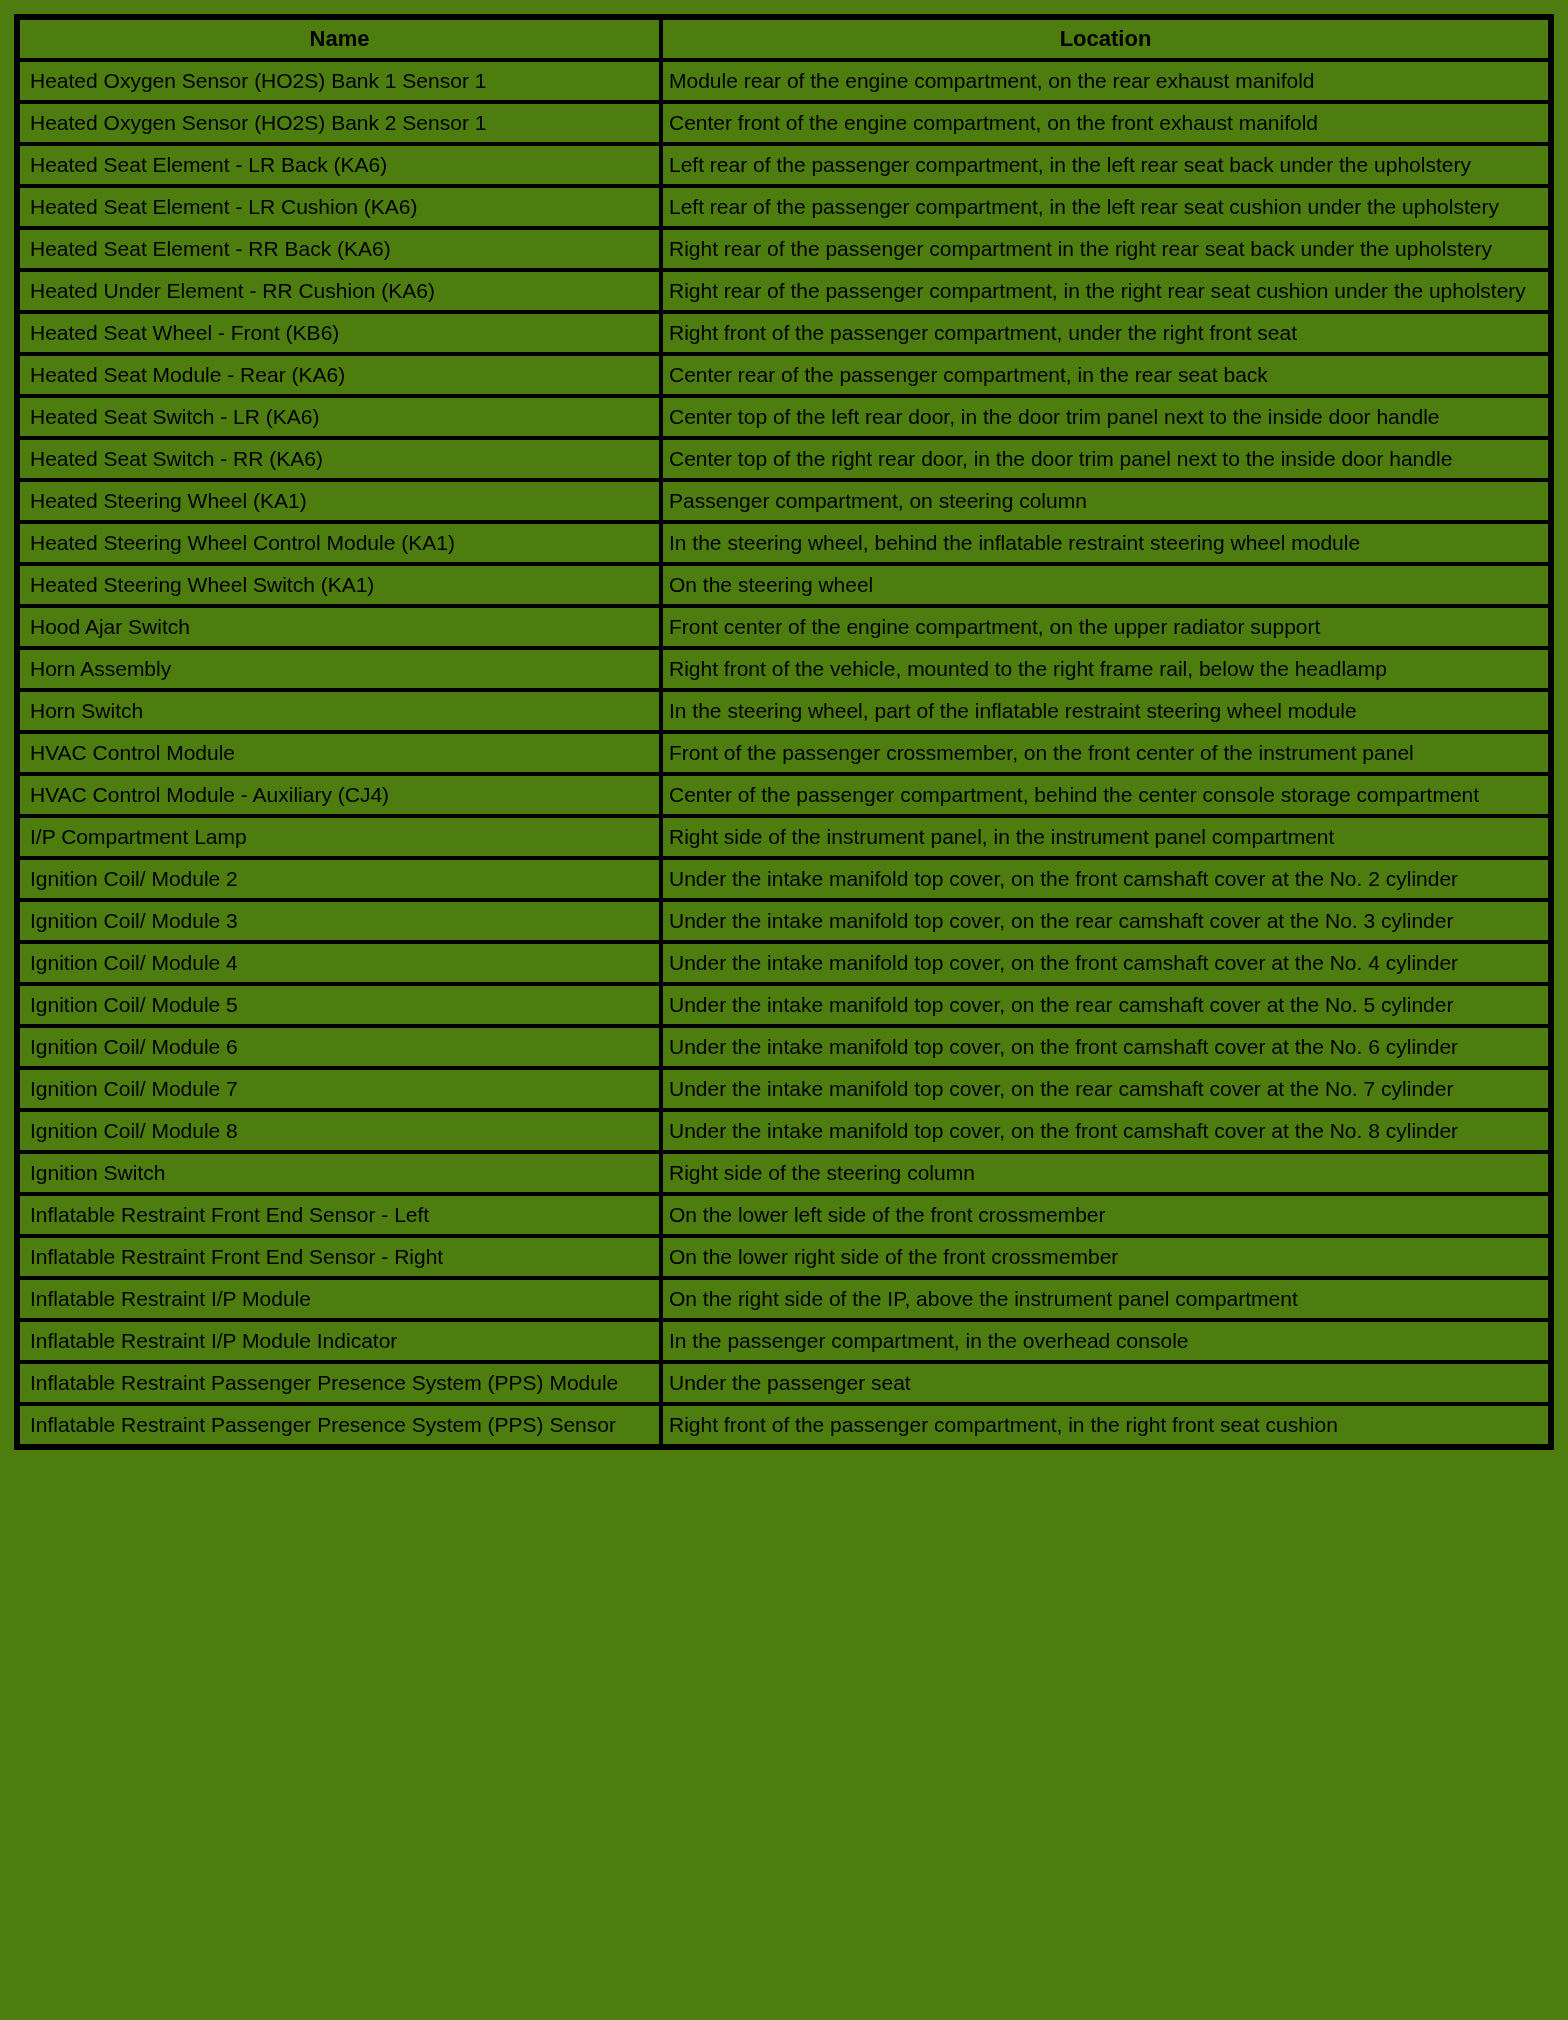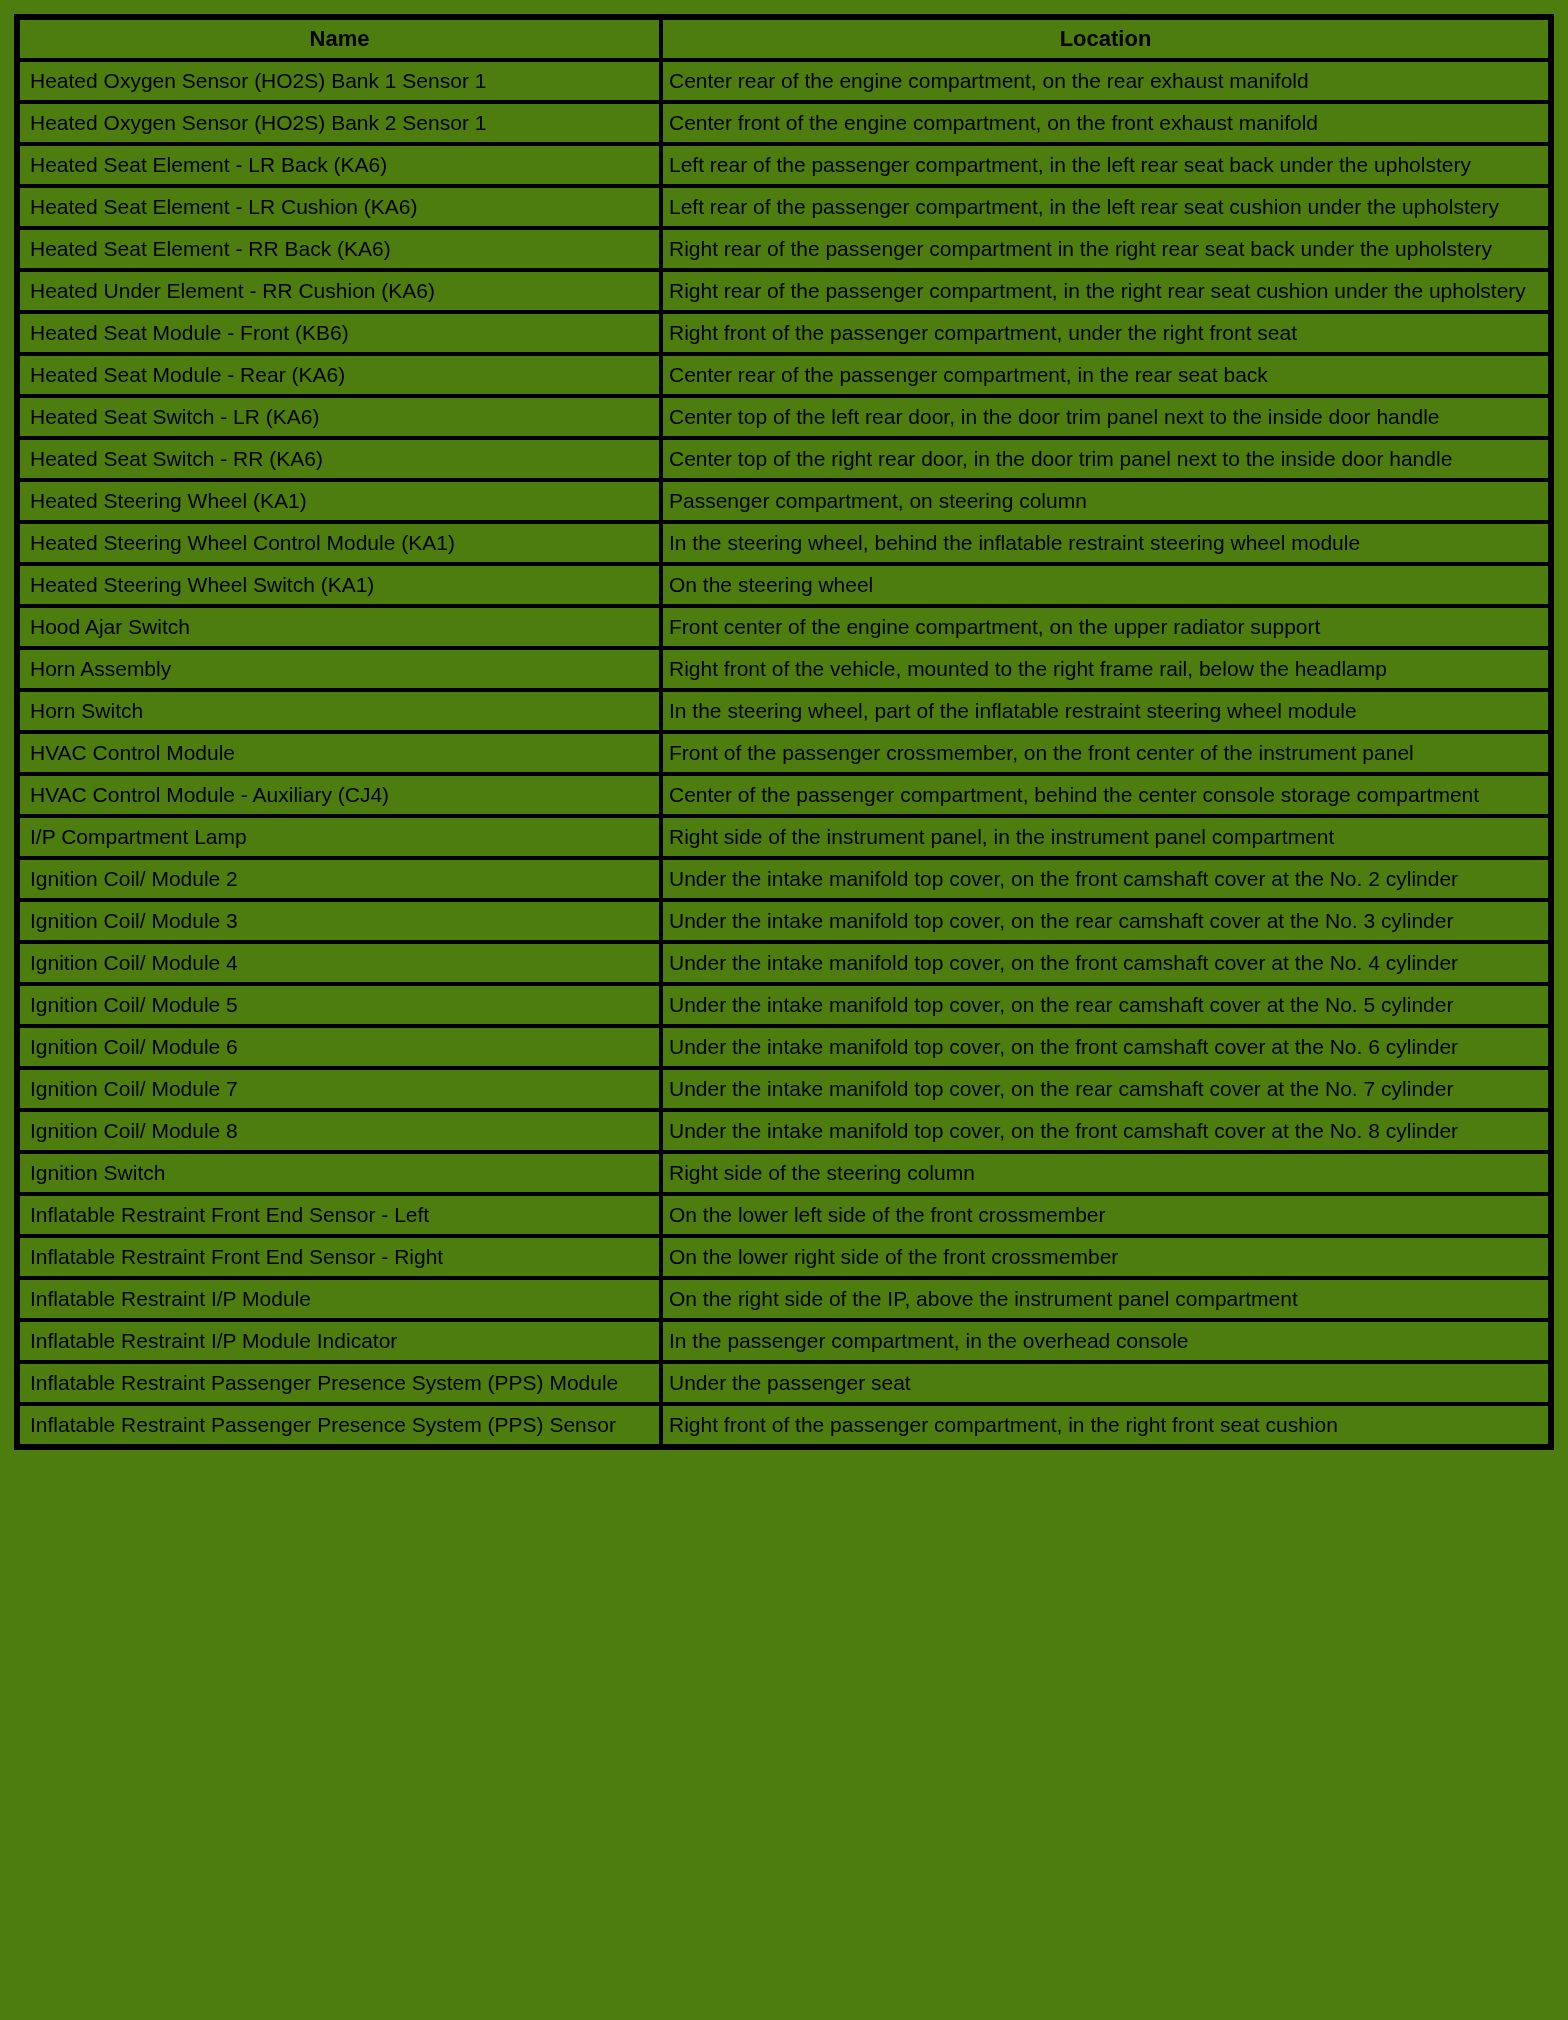--- a/index.html
+++ b/index.html
@@ -60,21 +60,21 @@
     </colgroup>
     <thead>
       <tr>
         <th>Name</th>
         <th>Location</th>
       </tr>
     </thead>
     <tbody>
         <tr>
           <td class="name-cell">Heated Oxygen Sensor (HO2S) Bank 1 Sensor 1</td>
-          <td class="loc-cell">Center rear of the engine compartment, on the rear exhaust manifold</td>
+          <td class="loc-cell">Module rear of the engine compartment, on the rear exhaust manifold</td>
         </tr>
         <tr>
           <td class="name-cell">Heated Oxygen Sensor (HO2S) Bank 2 Sensor 1</td>
           <td class="loc-cell">Center front of the engine compartment, on the front exhaust manifold</td>
         </tr>
         <tr>
           <td class="name-cell">Heated Seat Element - LR Back (KA6)</td>
           <td class="loc-cell">Left rear of the passenger compartment, in the left rear seat back under the upholstery</td>
         </tr>
         <tr>
@@ -83,21 +83,21 @@
         </tr>
         <tr>
           <td class="name-cell">Heated Seat Element - RR Back (KA6)</td>
           <td class="loc-cell">Right rear of the passenger compartment in the right rear seat back under the upholstery</td>
         </tr>
         <tr>
           <td class="name-cell">Heated Under Element - RR Cushion (KA6)</td>
           <td class="loc-cell">Right rear of the passenger compartment, in the right rear seat cushion under the upholstery</td>
         </tr>
         <tr>
-          <td class="name-cell">Heated Seat Module - Front (KB6)</td>
+          <td class="name-cell">Heated Seat Wheel - Front (KB6)</td>
           <td class="loc-cell">Right front of the passenger compartment, under the right front seat</td>
         </tr>
         <tr>
           <td class="name-cell">Heated Seat Module - Rear (KA6)</td>
           <td class="loc-cell">Center rear of the passenger compartment, in the rear seat back</td>
         </tr>
         <tr>
           <td class="name-cell">Heated Seat Switch - LR (KA6)</td>
           <td class="loc-cell">Center top of the left rear door, in the door trim panel next to the inside door handle</td>
         </tr>

